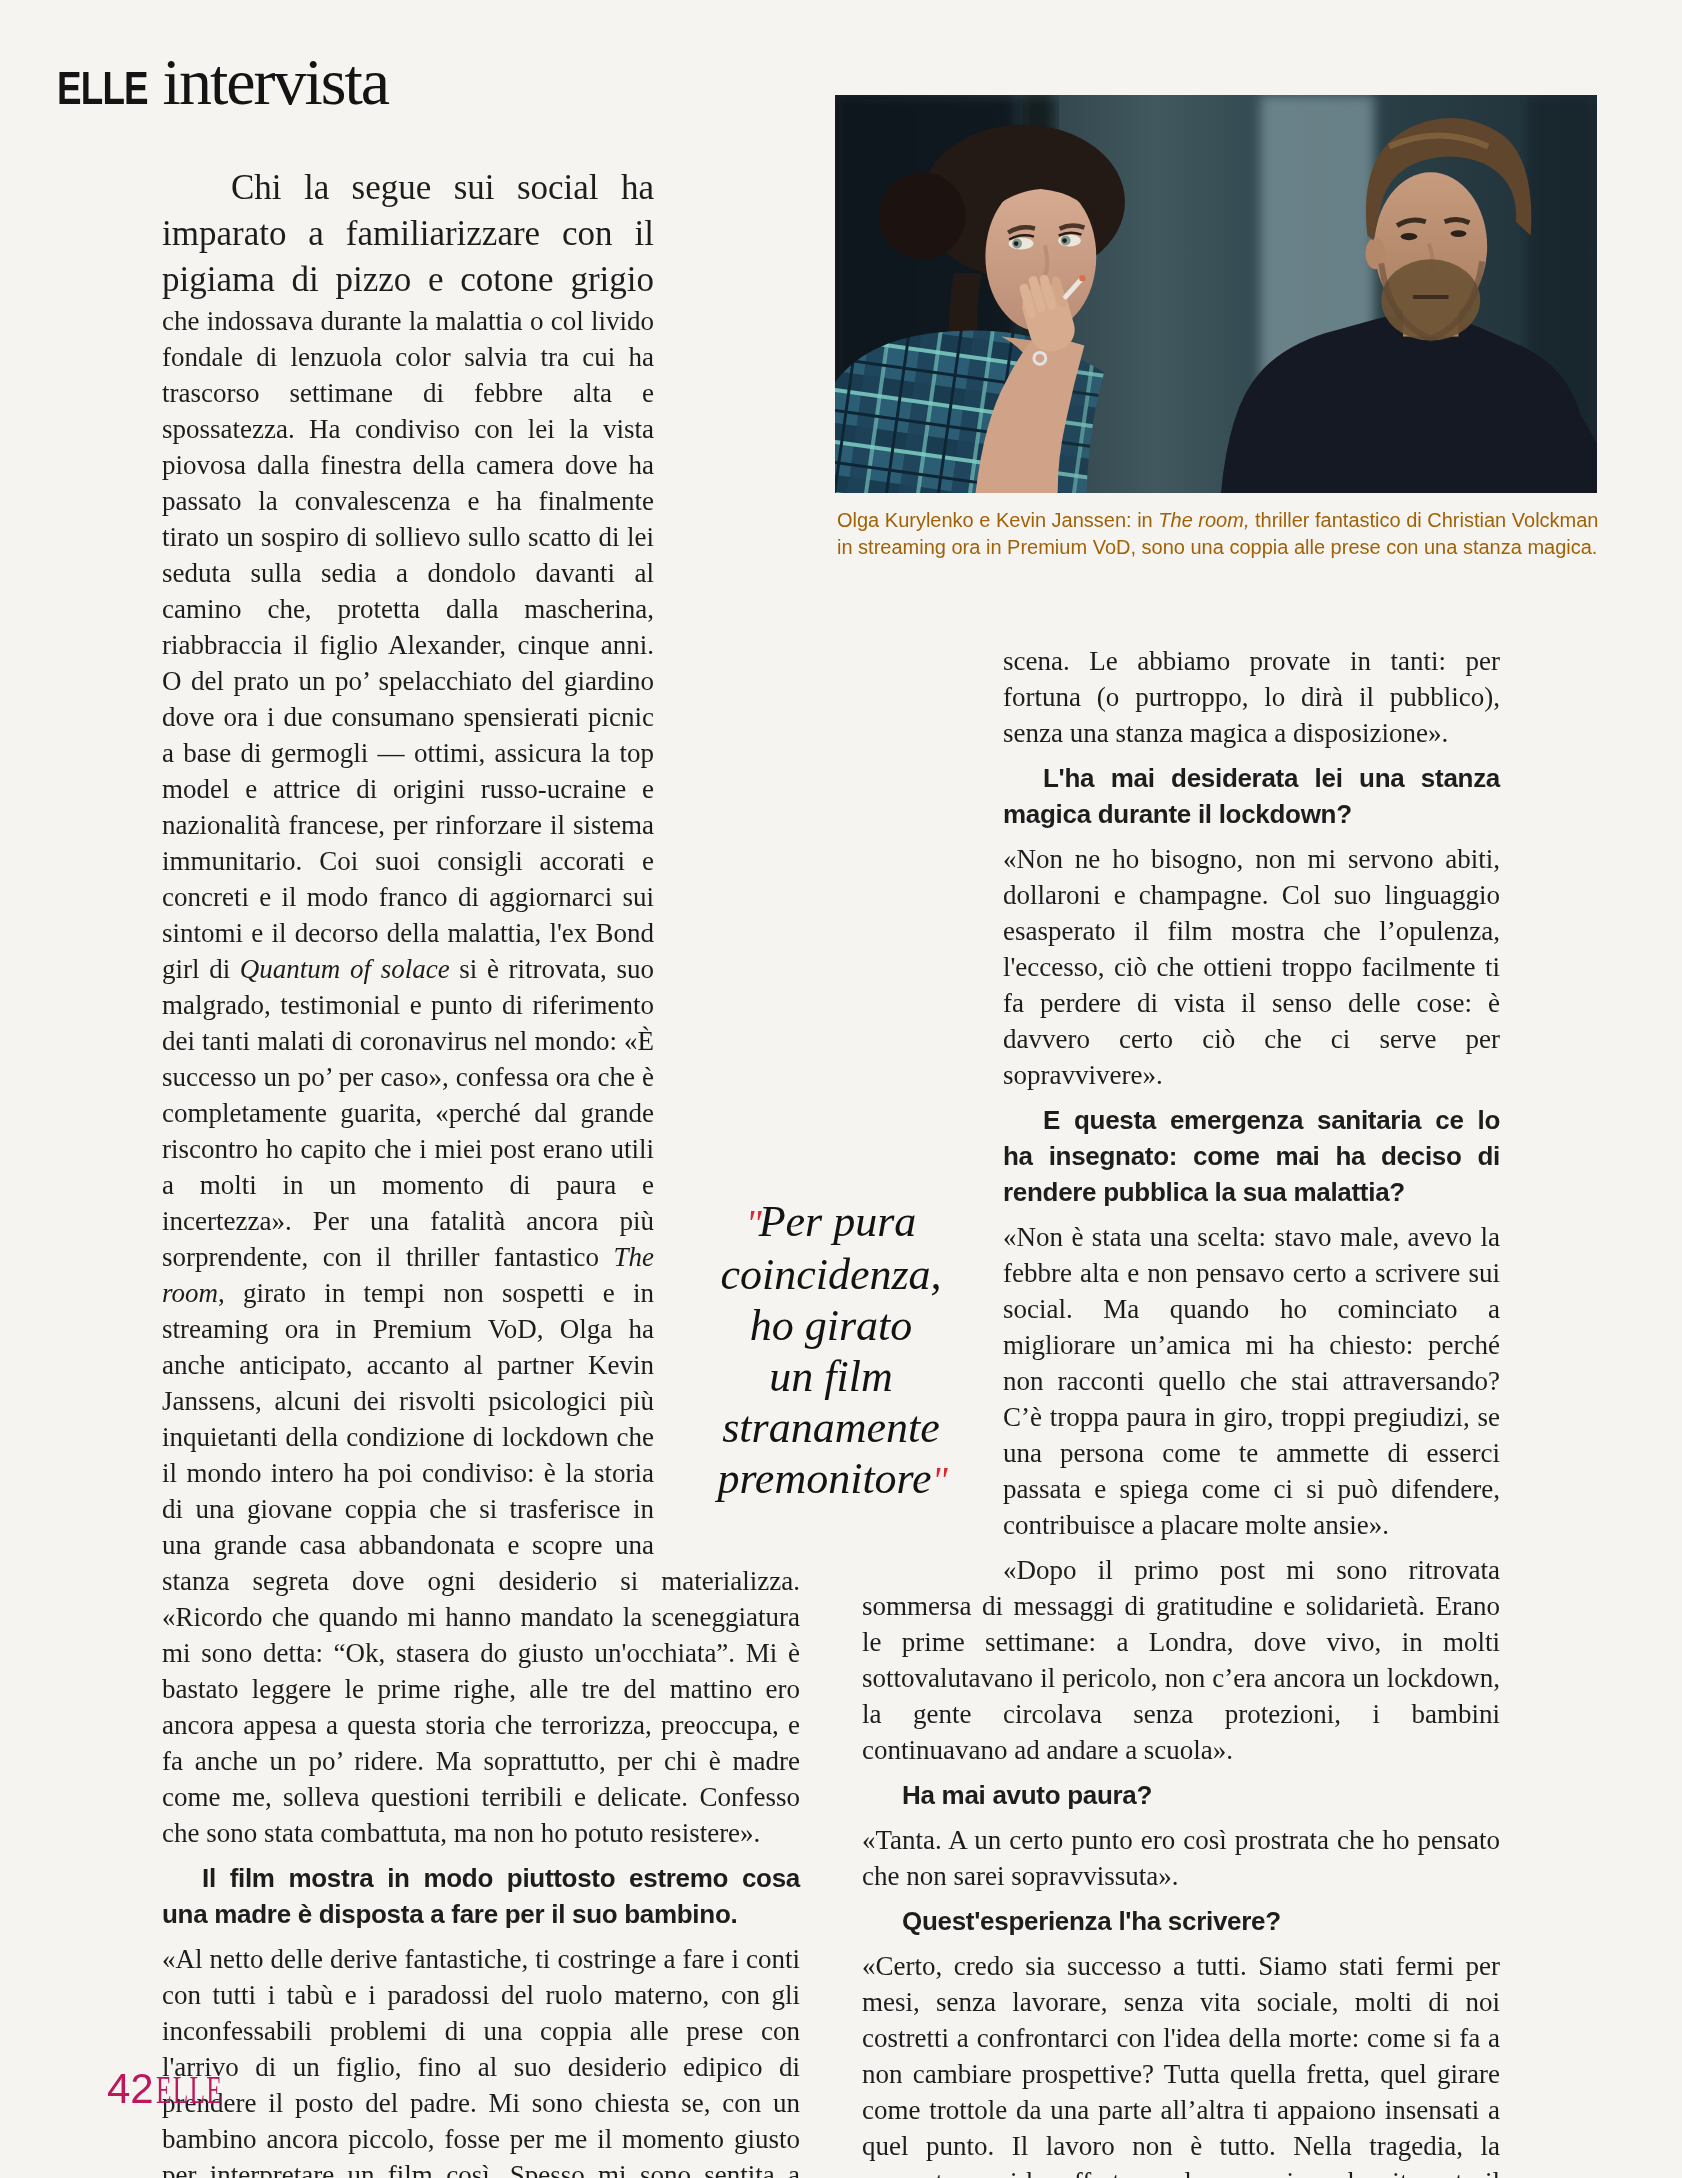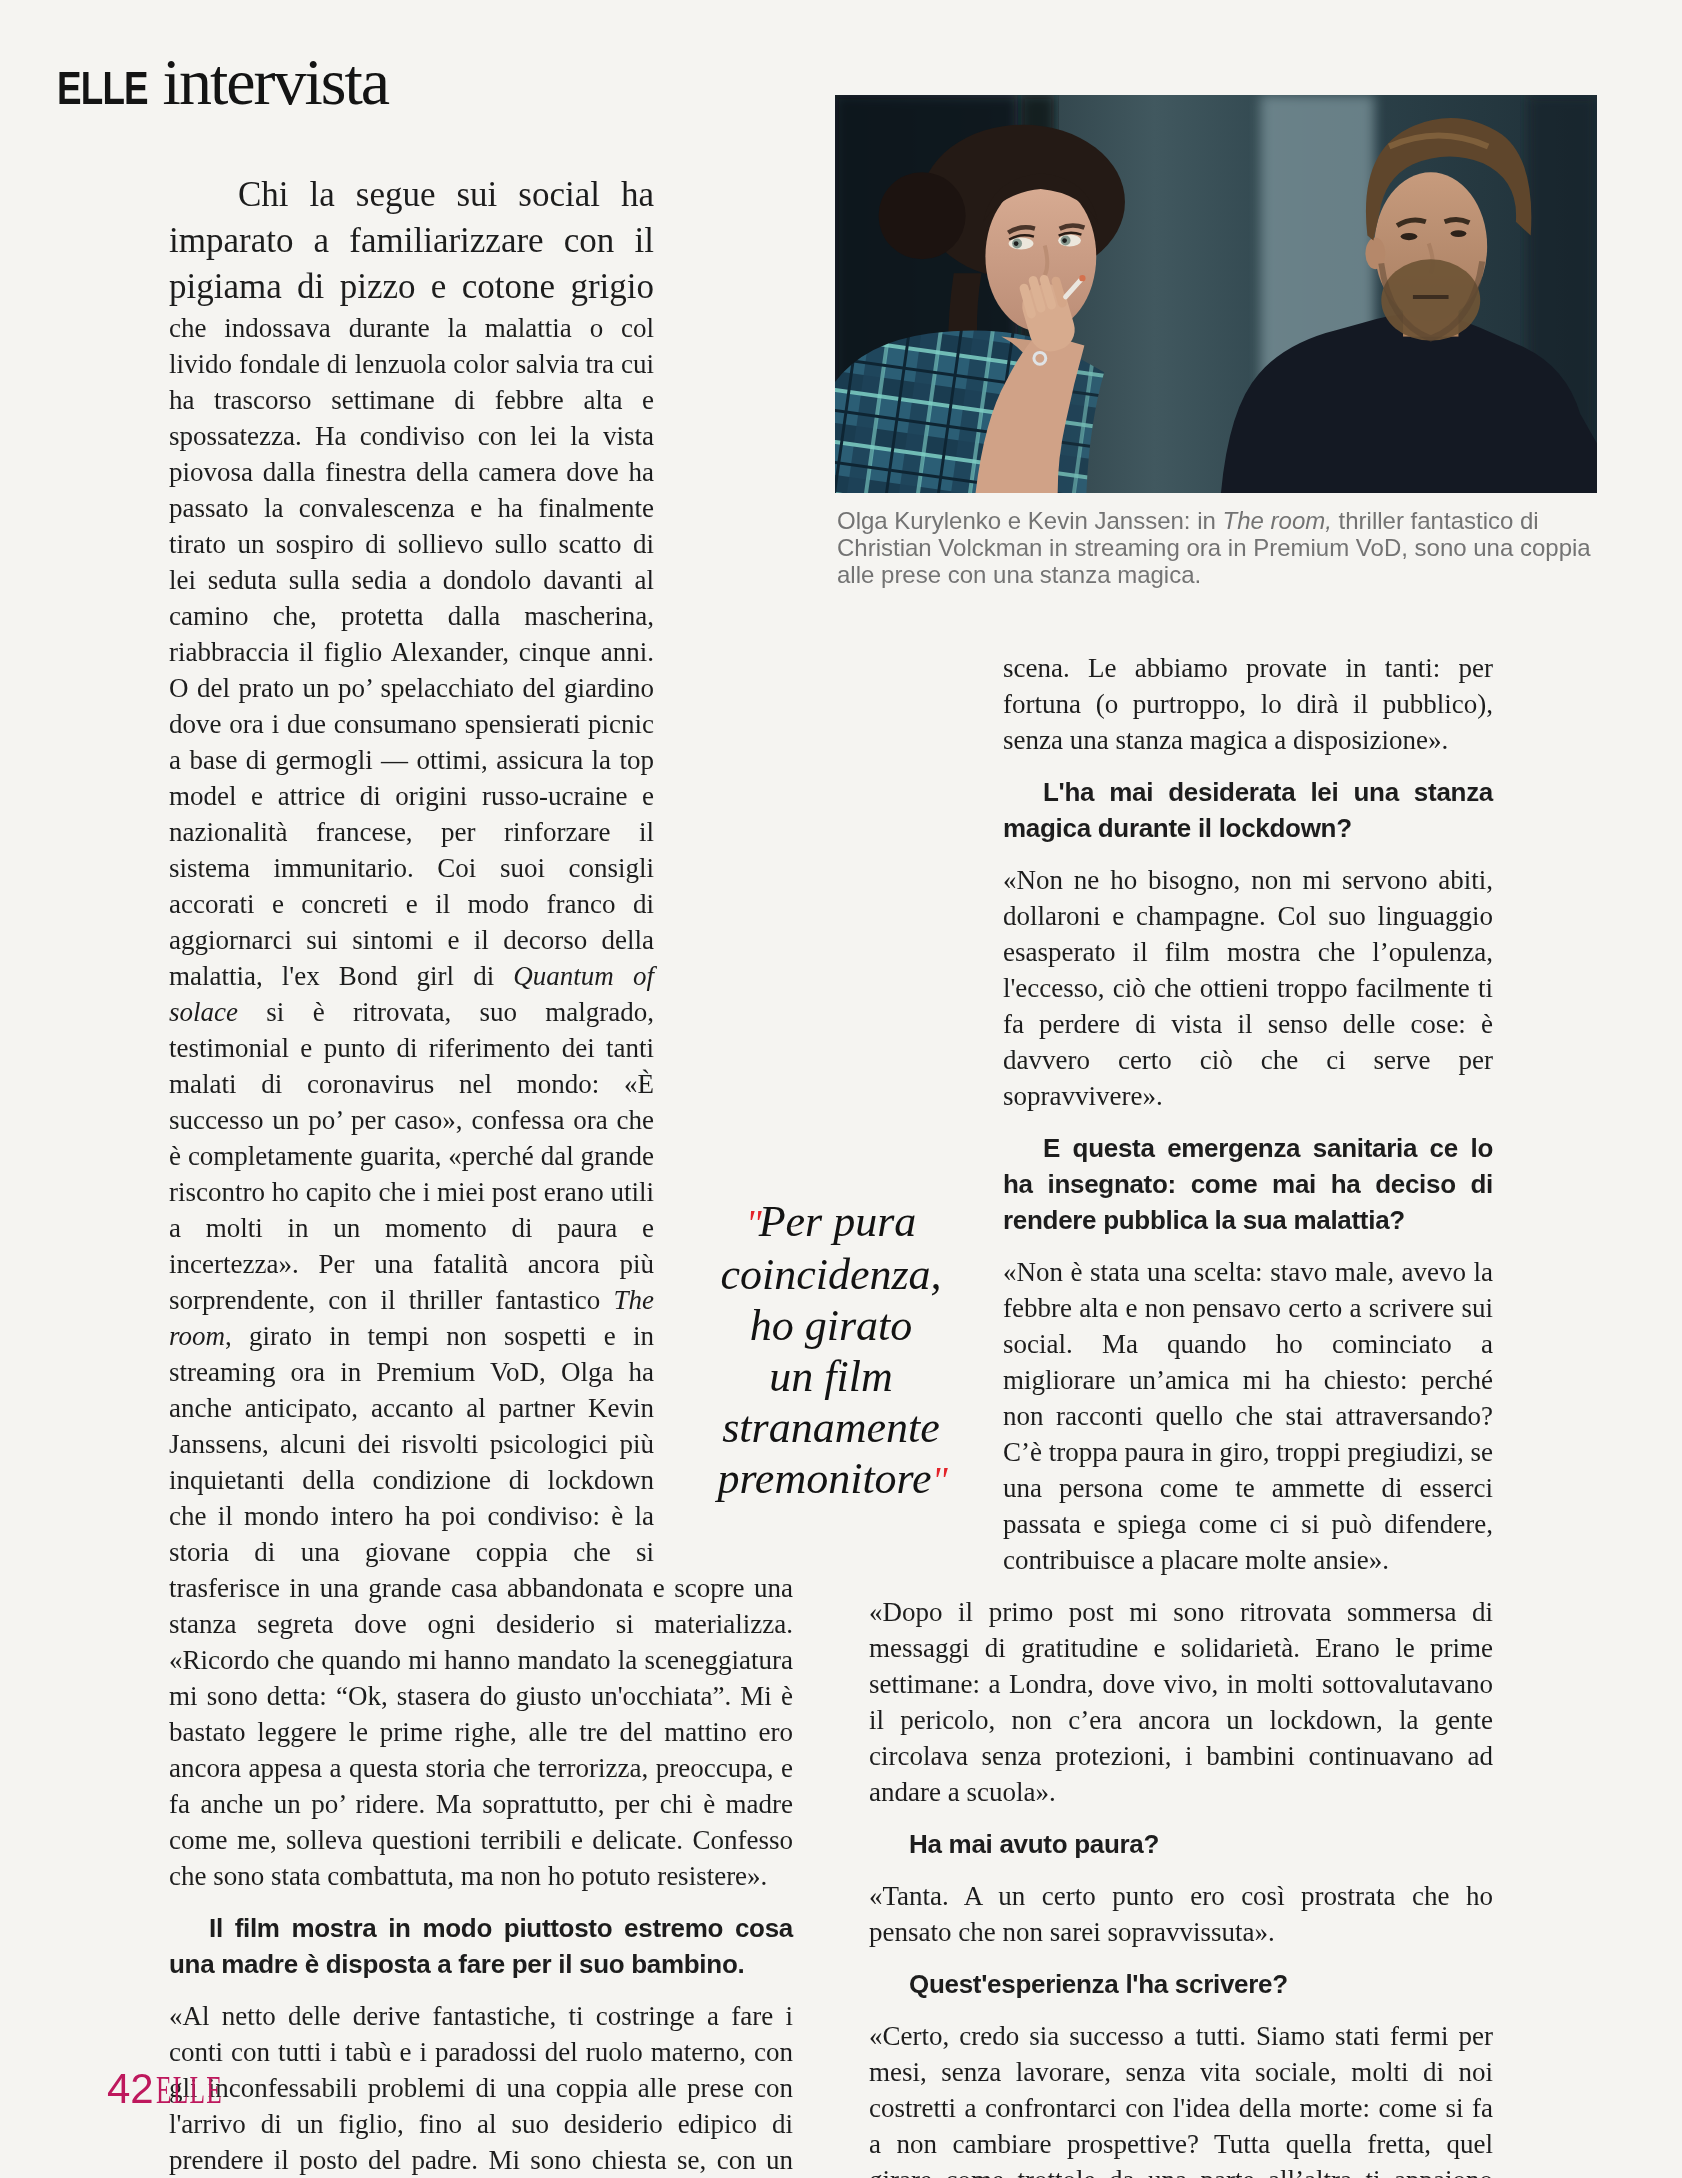--- a/index.html
+++ b/index.html
@@ -8,28 +8,28 @@
   
   .masthead{position:absolute;left:57px;top:44px;display:flex;align-items:baseline;}
   .brand{font-family:"Liberation Sans",sans-serif;font-weight:700;font-size:46px;
          letter-spacing:-1px;transform:scaleX(.8);transform-origin:left bottom;color:#141414;}
   .section{font-family:"Liberation Serif",serif;font-size:66px;letter-spacing:-2px;
            margin-left:-8px;color:#141414;}
   
   .photo{position:absolute;left:835px;top:95px;width:762px;height:398px;overflow:hidden;background:#2c3f46;}
   .photo svg{display:block;width:100%;height:100%;}
   .caption{position:absolute;left:837px;top:507px;width:772px;
-           font-family:"Liberation Sans",sans-serif;font-size:24px;line-height:27px;color:#737373;}
+           font-family:"Liberation Sans",sans-serif;font-size:20px;line-height:27px;color:#a16207;}
   .caption .it{font-style:italic;}
   
   .col{position:absolute;width:656px;font-size:27px;line-height:36px;text-align:justify;
        hyphens:auto;-webkit-hyphens:auto;}
   .col-left{left:153px;top:156px;}
   .col-right{left:853px;top:634px;}
-  .para{margin:16px;}
+  .para{margin:9px;}
   .para .lede{font-size:35px;line-height:46px;}
   .para.lede{text-indent:69px;}
   .para.subhead,.para.question{font-family:Liberation Sans, sans-serif;font-weight:700;
        font-size:26px;letter-spacing:-0.3px;text-indent:40px;margin-top:5px;}
   .it{font-style:italic;}
   .spacer-left{float:right;width:155px;height:339px;margin-top:1046px;}
   .spacer-right{float:left;width:150px;height:436px;margin-top:518px;}
   
   .pull-quote{position:absolute;left:657px;top:1196px;width:348px;text-align:center;
               font-style:italic;font-size:44px;line-height:51px;color:#131313;}

